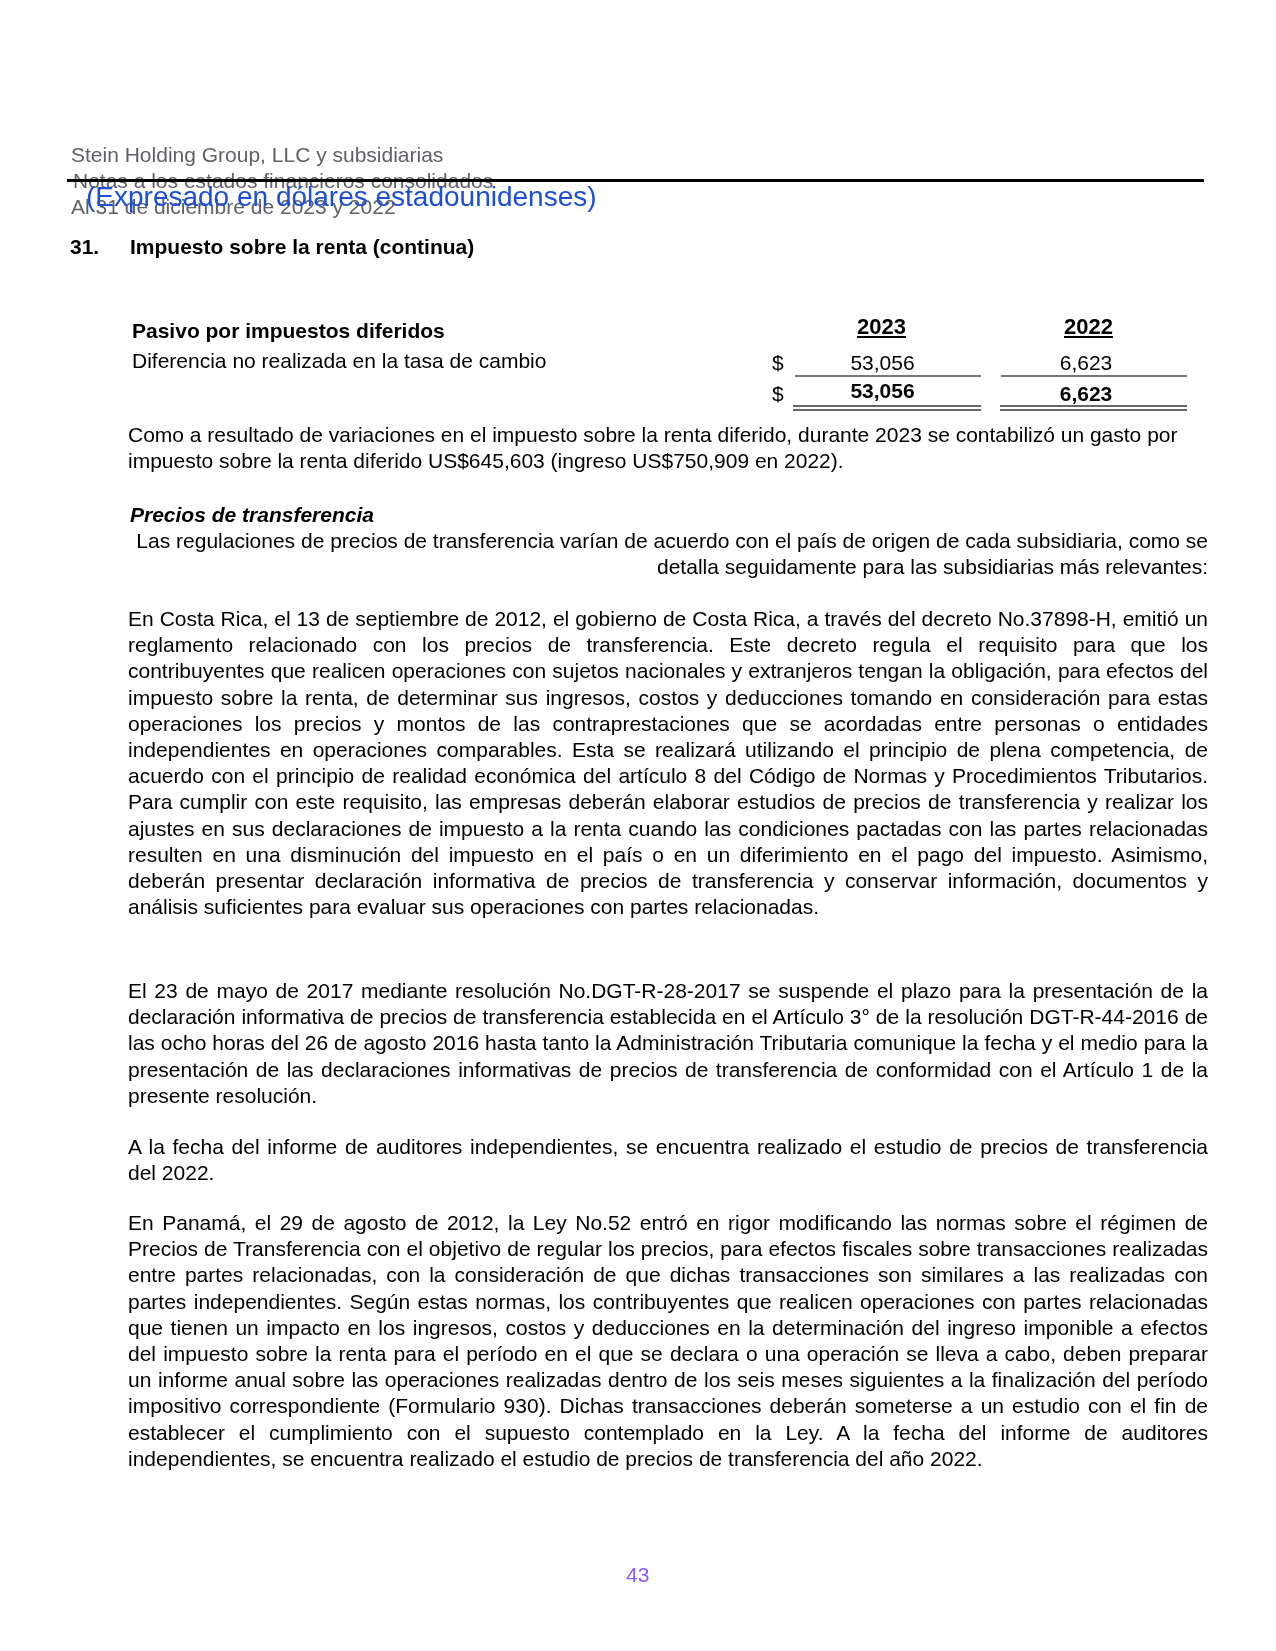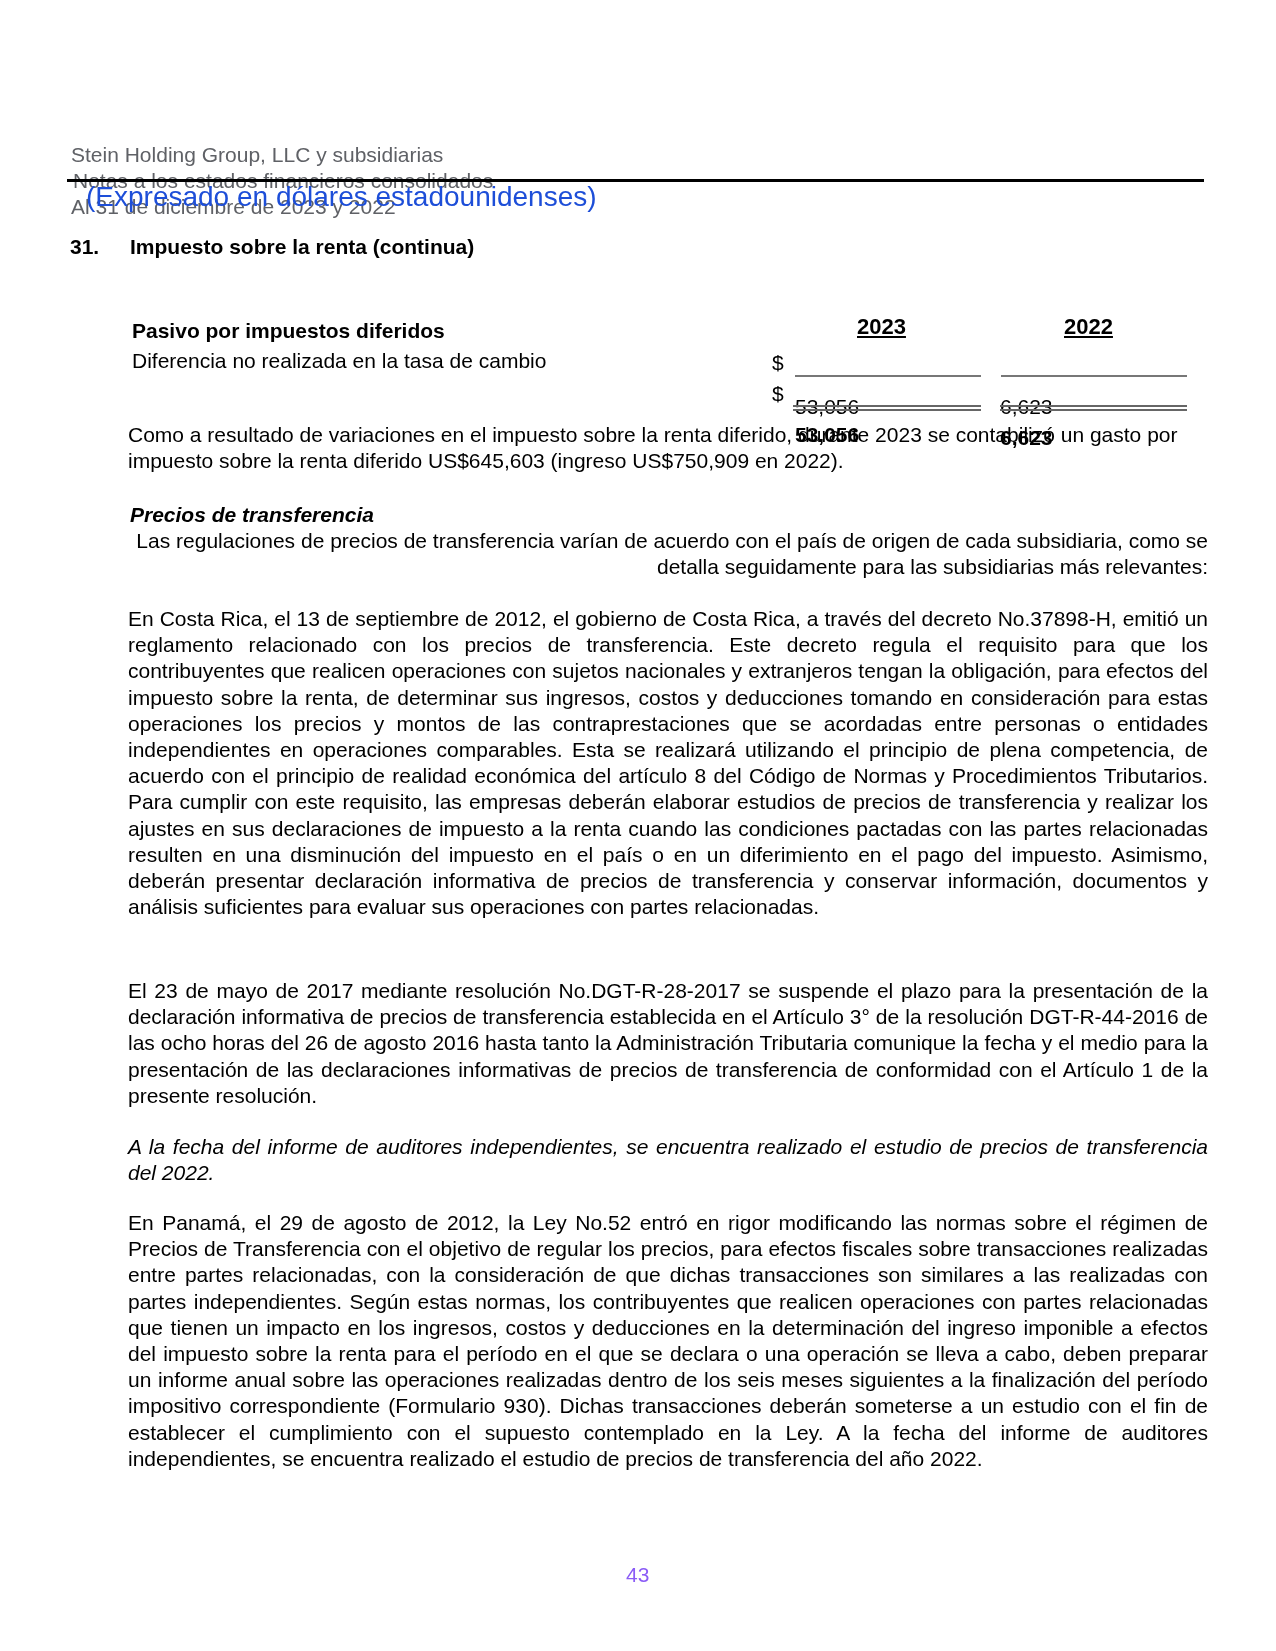--- a/index.html
+++ b/index.html
@@ -19,39 +19,39 @@
 
     .year { position: absolute; top: 290px; font-size: 22px; font-weight: bold; text-decoration: underline; line-height: 26px; margin-top: 24px; }
     .y2023 { left: 857px; }
     .y2022 { left: 1064px; }
 
     .tbl-head { position: absolute; left: 132px; top: 318px; font-size: 21px; font-weight: bold; line-height: 26px; text-align: right; }
     .tbl-row-label { position: absolute; left: 132px; top: 348px; font-size: 21px; line-height: 26px; }
     .dollar { position: absolute; left: 772px; font-size: 21px; line-height: 26px; }
     .d1 { top: 350px; }
     .d2 { top: 381px; }
-    .num { position: absolute; font-size: 21px; line-height: 26px; text-align: left; margin-top: 44px; }
+    .num { position: absolute; font-size: 21px; line-height: 26px; text-align: center; }
     .n1a { top: 350px; left: 795px; width: 175px; }
     .n1b { top: 350px; left: 1000px; width: 172px; }
     .n2a { top: 378px; left: 795px; width: 175px; font-weight: bold; }
     .n2b { top: 381px; left: 1000px; width: 172px; font-weight: bold; }
     .uline { position: absolute; height: 2px; background: #777; top: 375px; }
     .u-a { left: 795px; width: 186px; }
     .u-b { left: 1001px; width: 186px; }
     .dline { position: absolute; height: 6px; border-top: 2px solid #666; border-bottom: 2px solid #666; box-sizing: border-box; top: 405px; }
     .dl-a { left: 793px; width: 188px; }
     .dl-b { left: 1000px; width: 187px; }
 
     .para { position: absolute; left: 128px; width: 1080px; font-size: 21px; line-height: 26.2px; text-align: justify; }
     .p-intro { top: 422px; text-align: left; width: 1050px; }
     .sub { position: absolute; left: 130px; top: 502px; font-size: 21px; font-weight: bold; font-style: italic; line-height: 26px; }
     .p-reg { top: 528px; text-align: right; }
     .p-cr { top: 606px; }
     .p-dgt { top: 978px; }
-    .p-af { top: 1134px; font-style: italic; }
+    .p-af { top: 1134px; }
     .p-pa { top: 1210px; }
     .pageno { position: absolute; left: 626px; top: 1563px; font-size: 21px; color: #8b5cf6; }
   </style>
 </head>
 <body>
 
 <div class="hdr">
   <div>Stein Holding Group, LLC y subsidiarias</div>
   <div class="l2">Notas a los estados financieros consolidados</div>
   <div>Al 31 de diciembre de 2023 y 2022</div>

